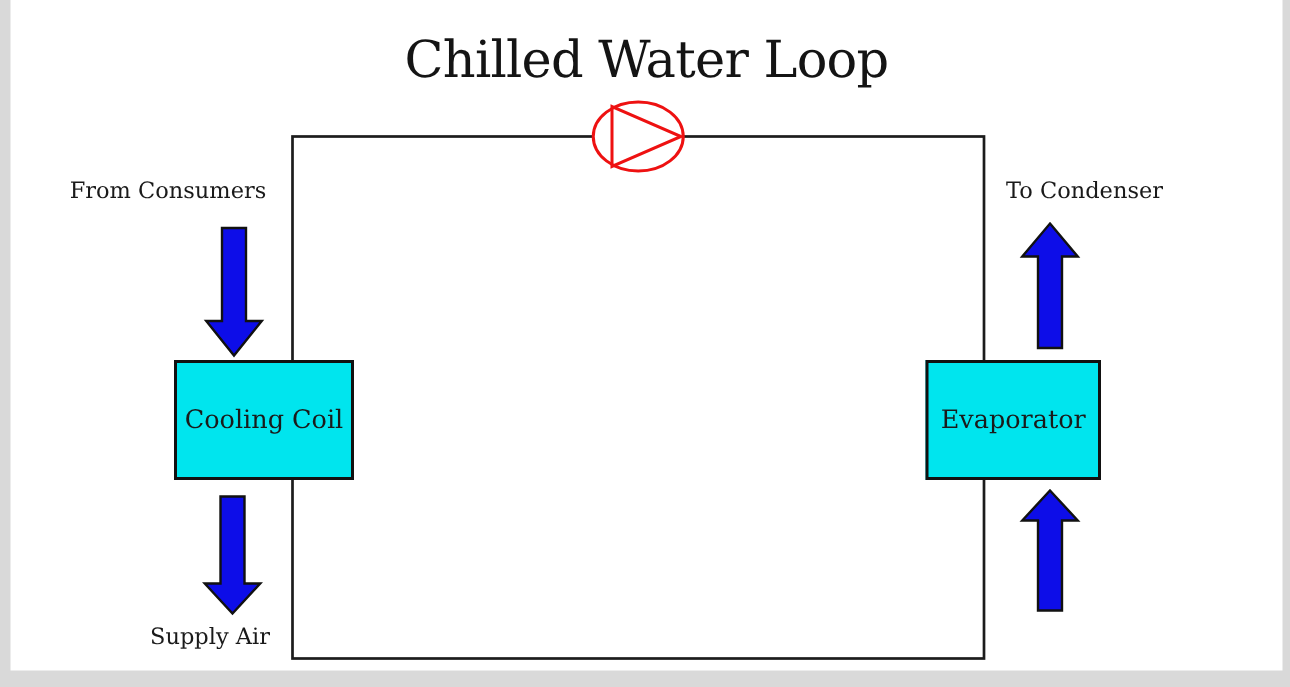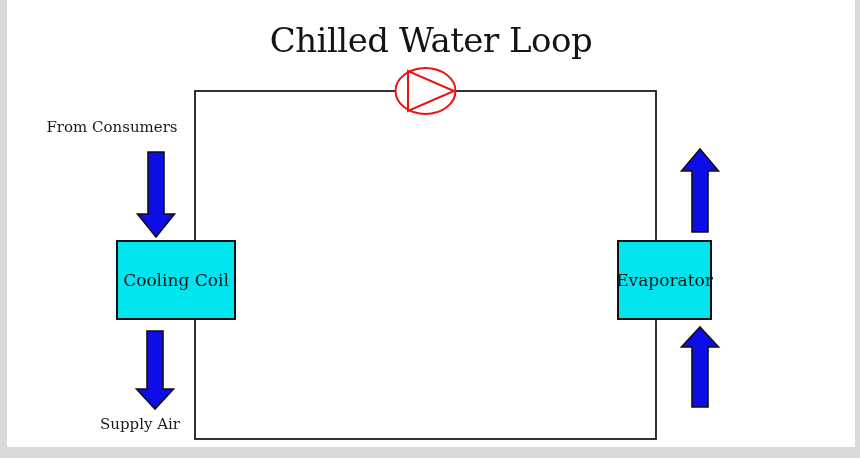--- a/index.html
+++ b/index.html
@@ -53,21 +53,21 @@
     background: var(--component-fill, #00e5ee);
     border: 2px solid #111111;
     display: flex;
     align-items: center;
     justify-content: center;
     font-size: 17px;
     color: var(--text, #1a1a1a);
     box-sizing: border-box;
   }
   .box-cooling-coil { left: 109px; top: 240px; width: 120px; height: 80px; }
-  .box-evaporator   { left: 610px; top: 240px; width: 95px; height: 80px; }
+  .box-evaporator   { left: 610px; top: 240px; width: 117px; height: 80px; }
   .flow-label {
     position: absolute;
     transform: translate(-50%, -50%);
     white-space: nowrap;
     font-size: 15px;
     color: var(--text, #1a1a1a);
   }
   .label-from-consumers { left: 105px; top: 127px; }
   .label-to-condenser   { left: 716px; top: 127px; }
   .label-supply-air     { left: 133px; top: 424px; }
@@ -103,20 +103,21 @@
 
     <polygon class="flow-arrow" points="693,149 711.5,171 701,171 701,232 685,232 685,171 674.5,171"></polygon>
 
     <polygon class="flow-arrow" points="693,327 711.5,347 701,347 701,407 685,407 685,347 674.5,347"></polygon>
   </svg>
 
   <div class="diagram-title">Chilled Water Loop</div>
 
   <div class="flow-label label-from-consumers">From Consumers</div>
 
+  <div class="flow-label label-to-condenser">To Condenser</div>
 
   <div class="component-box box-cooling-coil">
     <span>Cooling Coil</span>
   </div>
 
   <div class="component-box box-evaporator">
     <span>Evaporator</span>
   </div>
 
   <div class="flow-label label-supply-air">Supply Air</div>

